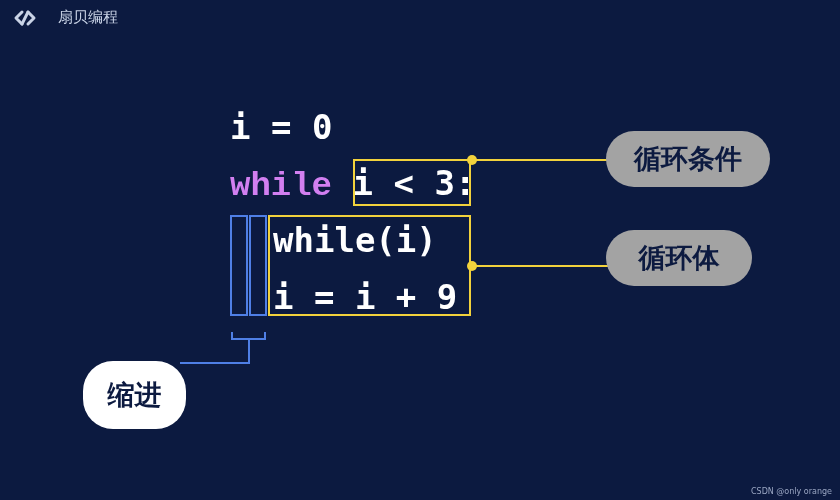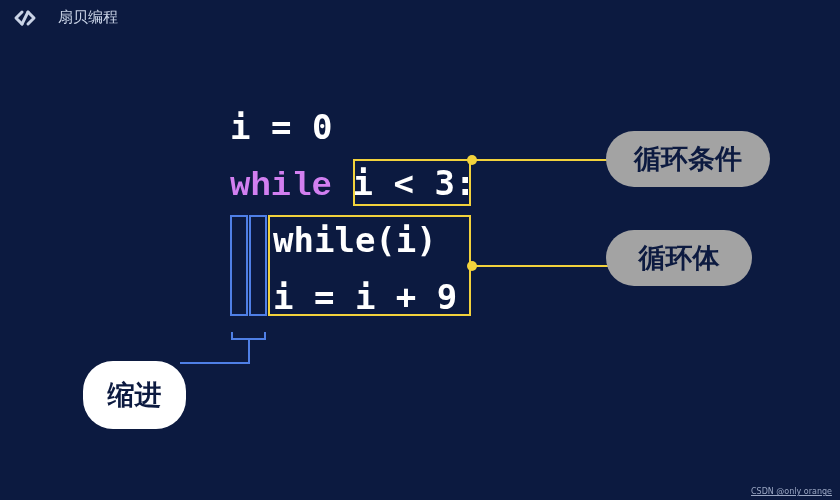--- a/index.html
+++ b/index.html
@@ -13,21 +13,21 @@
   .logo svg { display: block; }
   .code { position: absolute; font-family: "DejaVu Sans Mono", monospace; font-weight: bold; font-size: 34px; color: #ffffff; line-height: 1; white-space: pre; text-align: center; }
   .kw { color: #d27ff0; font-family: Liberation Mono, monospace; }
   .box-y { position: absolute; border: 2px solid #f2d23c; box-sizing: border-box; }
   .box-b { position: absolute; border: 2px solid #4f7fe6; box-sizing: border-box; }
   .line-y { position: absolute; background: #f2d23c; height: 2px; }
   .dot { position: absolute; width: 10px; height: 10px; border-radius: 50%; background: #f2d23c; }
   .line-b { position: absolute; background: #4f7fe6; }
   .pill-y { position: absolute; background: #a3a3a3; color: #0c1a40; border-radius: 30px; display: flex; align-items: center; justify-content: center; font-weight: bold; font-size: 27px; }
   .pill-w { position: absolute; background: #ffffff; color: #0c1a40; border-radius: 30px; display: flex; align-items: center; justify-content: center; font-weight: bold; font-size: 27px; }
-  .watermark { position: absolute; right: 8px; bottom: 4px; color: #9aa6c2; font-size: 8px; text-decoration: underline; }
+  .watermark { position: absolute; right: 8px; bottom: 4px; color: #9aa6c2; font-size: 8px; }
 </style>
 </head>
 <body>
 
 <div class="logo">
   <svg width="26" height="18" viewBox="0 0 26 18">
     <path d="M10 3 L4 9 L10 15" stroke="#c9d3e6" stroke-width="3" fill="none" stroke-linecap="round" stroke-linejoin="round"></path>
     <path d="M16 3 L22 9 L16 15" stroke="#c9d3e6" stroke-width="3" fill="none" stroke-linecap="round" stroke-linejoin="round"></path>
     <path d="M10 15 L16 3" stroke="#c9d3e6" stroke-width="3" fill="none" stroke-linecap="round"></path>
   </svg>

